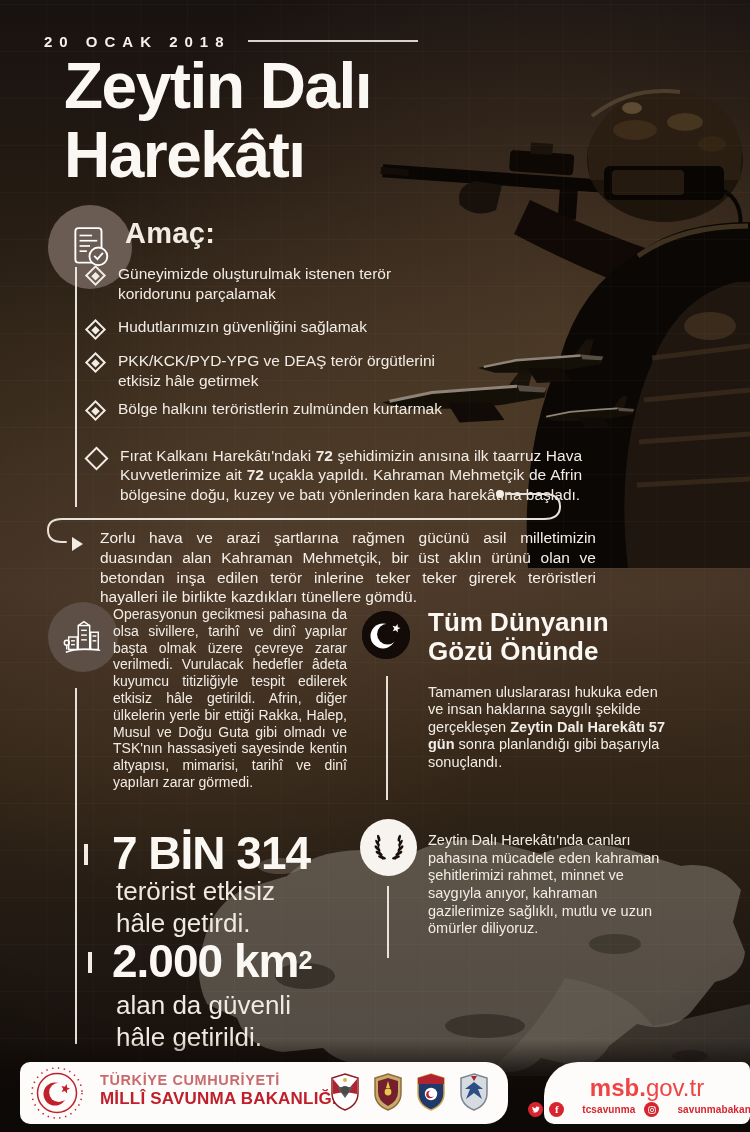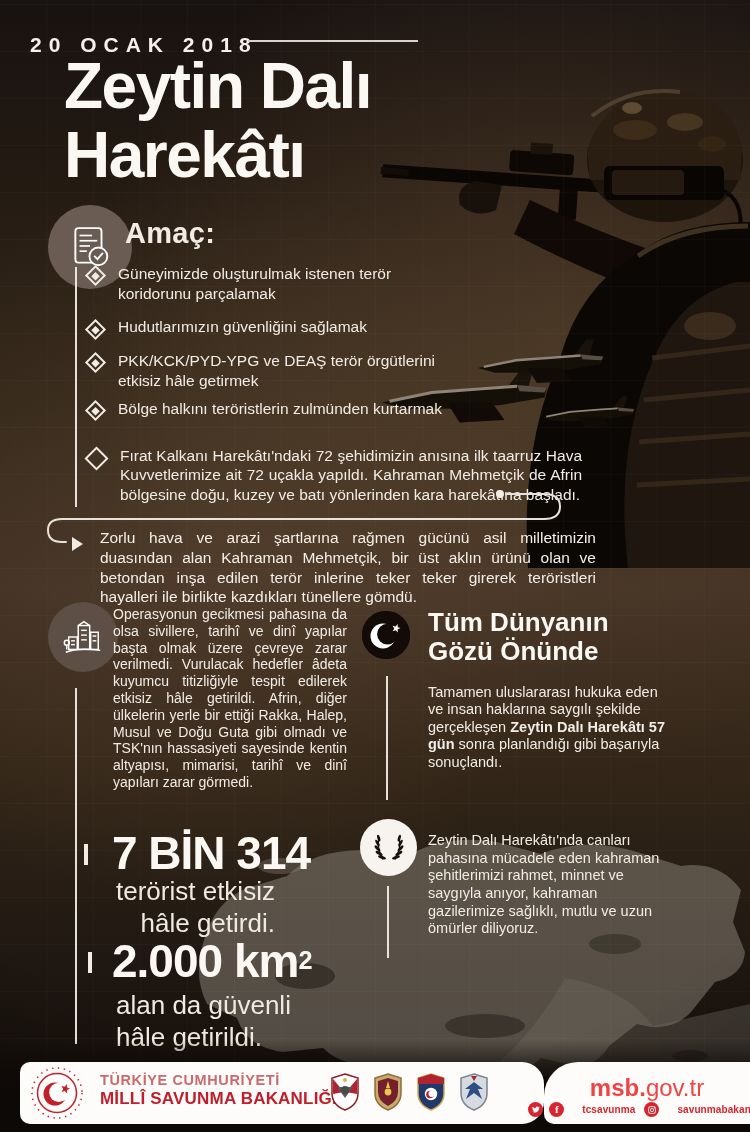--- a/index.html
+++ b/index.html
@@ -13,37 +13,37 @@
   }
   .abs{position:absolute;}
   .texture{
     left:0;top:0;width:750px;height:1132px;pointer-events:none;
     background:
       repeating-linear-gradient(0deg, transparent 0 46px, rgba(255,255,255,.025) 46px 47px),
       repeating-linear-gradient(90deg, transparent 0 46px, rgba(255,255,255,.02) 46px 47px),
       radial-gradient(140% 95% at 50% 42%, transparent 55%, rgba(0,0,0,.5) 100%);
   }
   
-  .date-row{left:30px;top:33px;font-size:21px;font-weight:700;letter-spacing:7px;color:#f5f0ea;}
+  .date-row{left:44px;top:33px;font-size:15px;font-weight:700;letter-spacing:7px;color:#f5f0ea;}
   .date-line{left:248px;top:40px;width:170px;height:2px;background:#d9d2ca;}
   .title{left:44px;top:52px;font-size:64px;font-weight:800;line-height:1.08;letter-spacing:-1.5px;color:#fbf8f4;margin-left:20px;}
   
   .icon-circle{border-radius:50%;display:flex;align-items:center;justify-content:center;}
   .amac-icon{left:48px;top:205px;width:84px;height:84px;background:#6b5c53;}
   .amac-heading{left:125px;top:217px;font-size:29px;font-weight:800;letter-spacing:.3px;}
   .vline{width:2px;background:rgba(245,240,233,.92);}
   .amac-vline{left:75px;top:267px;height:240px;}
   .bullet-item{display:flex;gap:15px;position:absolute;left:88px;width:368px;font-size:15.5px;line-height:1.32;}
   .bullet-item .txt{width:334px;}
   .diamond{flex:none;width:11px;height:11px;border:2px solid #f2ece5;transform:rotate(45deg);position:relative;margin-top:4px;}
   .diamond.filled::after{content:"";position:absolute;inset:2.5px;background:#f2ece5;}
   .diamond.lg{width:13px;height:13px;}
   .firat{left:88px;top:446px;width:500px;display:flex;gap:15px;position:absolute;}
   .firat .txt{width:462px;font-size:15.5px;line-height:1.25;text-align:justify;}
-  .firat b{font-weight:400;}
+  .firat b{font-weight:700;}
   
   .connector{left:0;top:0;width:750px;height:1132px;pointer-events:none;}
   
   .quote-arrow{left:72px;top:537px;width:0;height:0;border-top:7px solid transparent;border-bottom:7px solid transparent;border-left:11px solid #f2ece5;}
   .quote{left:100px;top:528px;width:496px;font-size:15.5px;line-height:1.28;text-align:justify;color:#f4efe8;}
   
   .hist-icon{left:48px;top:602px;width:70px;height:70px;background:#5d4f46;}
   .hist-vline{left:75px;top:688px;height:356px;}
   .hist-text{left:113px;top:606px;width:234px;font-size:14px;line-height:1.2;text-align:justify;}
   .stat-diamond1{left:84px;top:846px;}
@@ -55,21 +55,21 @@
   .world-icon{left:362px;top:611px;width:48px;height:48px;background:#120b08;}
   .world-heading{left:428px;top:608px;font-size:26px;font-weight:800;line-height:1.12;color:#fbf8f4;}
   .world-vline{left:386px;top:676px;height:124px;width:1.6px;}
   .world-text{left:428px;top:684px;width:246px;font-size:14.5px;line-height:1.2;}
   .world-text b{font-weight:800;}
   .honor-icon{left:360px;top:819px;width:57px;height:57px;background:#f7f3ee;}
   .honor-vline{left:387px;top:886px;height:72px;width:1.6px;}
   .honor-text{left:428px;top:832px;width:248px;font-size:14.5px;line-height:1.22;}
   
   .footer-shade{left:0;top:1040px;width:750px;height:92px;background:linear-gradient(180deg,rgba(14,9,6,0) 0%,rgba(14,9,6,.75) 35%,#0d0906 70%);}
-  .panel{background:#fdfcfa;top:1062px;height:62px;padding-left:36px;}
+  .panel{background:#fdfcfa;top:1062px;height:62px;}
   .panel-left{left:20px;width:488px;border-radius:10px 22px 22px 10px;}
   .panel-right{left:544px;width:206px;border-radius:34px 8px 8px 10px;}
   .ministry-emblem{left:10px;top:4px;}
   .ministry-name{left:80px;top:10px;line-height:1.2;}
   .ministry-line1{font-size:14.5px;font-weight:600;letter-spacing:.6px;color:#c96b6e;}
   .ministry-line2{font-size:17px;font-weight:800;letter-spacing:.2px;color:#bf1e2a;}
   .emblems-row{left:310px;top:11px;display:flex;gap:13px;}
   .website{left:0;top:12px;width:206px;text-align:center;font-size:24px;color:#ef4444;}
   .website b{font-weight:800;}
   .social-row{left:0;top:40px;width:206px;display:flex;align-items:center;justify-content:center;gap:4px;}
@@ -225,21 +225,21 @@
           <line x1="5" y1="31" x2="5" y2="35"></line>
       </g>
     </svg>
   </div>
   <div class="abs vline hist-vline"></div>
   <div class="abs hist-text">Operasyonun gecikmesi pahasına da olsa sivillere, tarihî ve dinî yapılar başta olmak üzere çevreye zarar verilmedi. Vurulacak hedefler âdeta kuyumcu titizliğiyle tespit edilerek etkisiz hâle getirildi. Afrin, diğer ülkelerin yerle bir ettiği Rakka, Halep, Musul ve Doğu Guta gibi olmadı ve TSK'nın hassasiyeti sayesinde kentin altyapısı, mimarisi, tarihî ve dinî yapıları zarar görmedi.</div>
 
   
   <span class="abs diamond stat-diamond1"></span>
   <div class="abs stat-value" style="top:826px;">7 BİN 314</div>
-  <div class="abs stat-cap" style="top:876px;text-align:right;">
+  <div class="abs stat-cap" style="top:876px;">
     <div>terörist etkisiz</div>
     <div>hâle getirdi.</div>
   </div>
   <span class="abs diamond stat-diamond2"></span>
   <div class="abs stat-value" style="top:934px;"><span>2.000 km</span><sup>2</sup></div>
   <div class="abs stat-cap" style="top:990px;">
     <div>alan da güvenli</div>
     <div>hâle getirildi.</div>
   </div>
 

